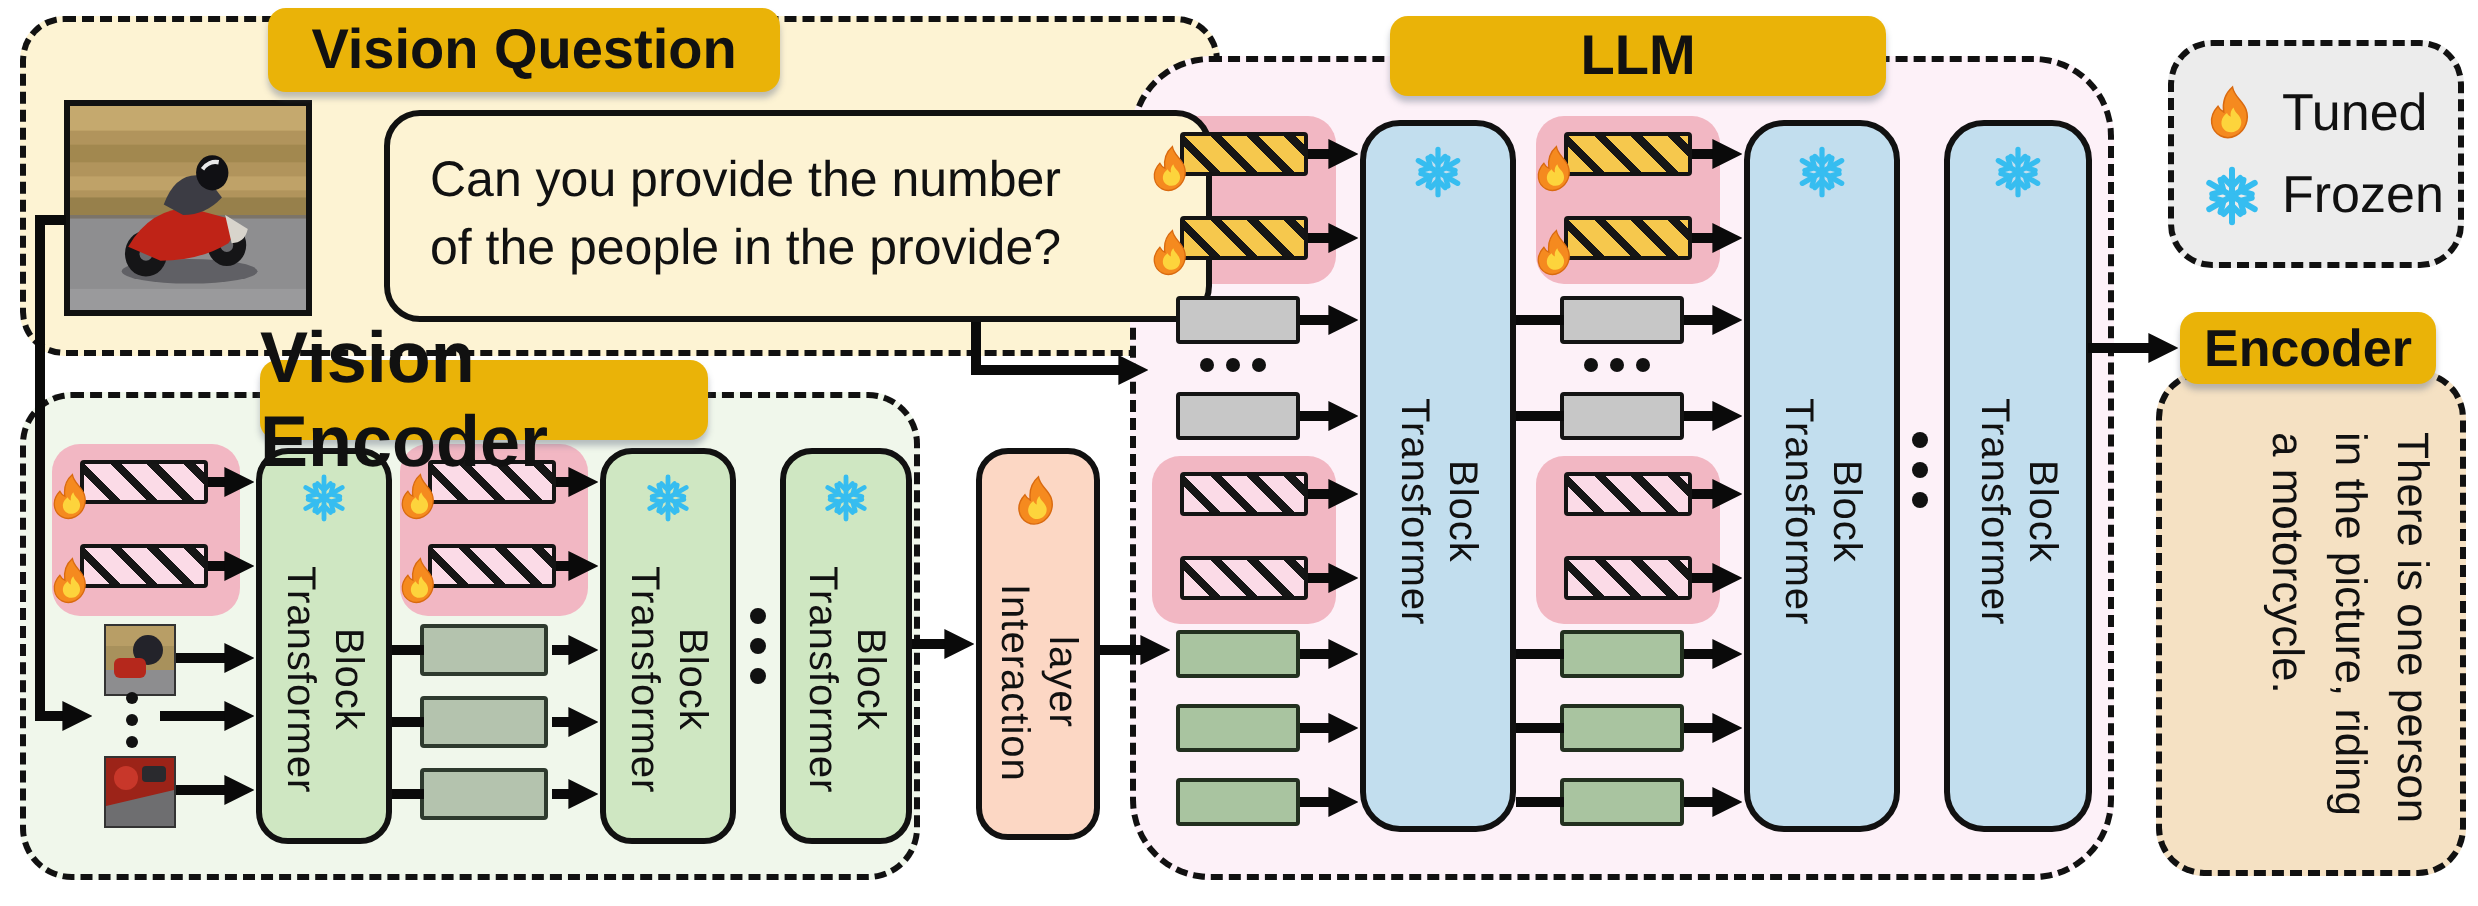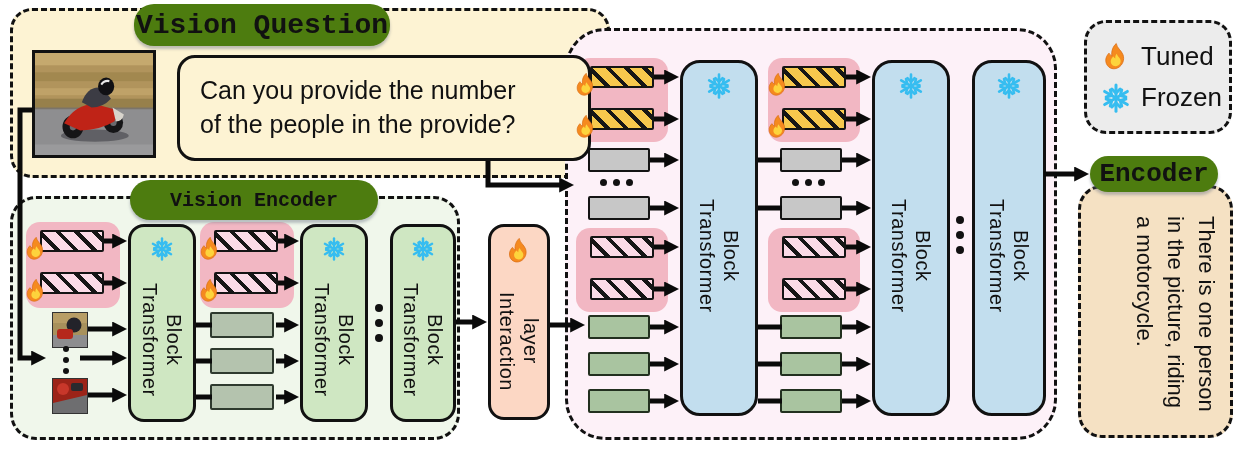--- a/index.html
+++ b/index.html
@@ -5,30 +5,30 @@
   html,body{margin:0;padding:0;background:#fff;}
   #canvas{position:relative;width:1239px;height:453px;background:#fff;overflow:hidden;
           font-family:"Liberation Sans",sans-serif;color:#111;}
   .panel{position:absolute;box-sizing:border-box;border:3px dashed #111;}
   .vq-panel{left:10px;top:8px;width:600px;height:170px;border-radius:22px;background:#fdf3d3;}
   .ve-panel{left:10px;top:196px;width:450px;height:244px;border-radius:26px;background:#f0f7eb;}
   .llm-panel{left:565px;top:28px;width:492px;height:412px;border-radius:40px;background:#fdf1f8;}
   .legend-panel{left:1084px;top:20px;width:148px;height:114px;border-radius:22px;background:#ececec;
                 display:flex;flex-direction:column;justify-content:center;gap:10px;padding-left:14px;z-index:2;}
   .out-panel{left:1078px;top:185px;width:155px;height:253px;border-radius:24px;background:#f5e1c3;z-index:1;}
-  .pill{position:absolute;background:#4d7c0f;border-radius:20px;display:flex;align-items:center;
-        justify-content:center;font-weight:bold;z-index:6;box-shadow:0 3px 3px rgba(110,120,135,.45);font-family:Liberation Mono, monospace;}
+  .pill{position:absolute;background:#eab308;border-radius:9px;display:flex;align-items:center;
+        justify-content:center;font-weight:bold;z-index:6;box-shadow:0 3px 3px rgba(110,120,135,.45);}
   .vq-pill{left:134px;top:4px;width:256px;height:42px;font-size:28px;}
-  .ve-pill{left:130px;top:180px;width:248px;height:40px;font-size:20px;}
+  .ve-pill{left:130px;top:180px;width:224px;height:40px;font-size:36px;}
   .llm-pill{left:695px;top:8px;width:248px;height:40px;font-size:28px;}
   .out-pill{left:1090px;top:156px;width:128px;height:36px;font-size:26px;}
   .photo{position:absolute;left:32px;top:50px;width:124px;height:108px;border:3px solid #111;
          box-sizing:border-box;background:#b1945c;z-index:3;}
   .photo svg{width:100%;height:100%;display:block;}
-  .bubble{position:absolute;left:177px;top:55px;width:414px;height:106px;box-sizing:border-box;
+  .bubble{position:absolute;left:192px;top:55px;width:414px;height:106px;box-sizing:border-box;
           border:3px solid #111;border-radius:18px;background:#fdf3d3;z-index:3;
           display:flex;flex-direction:column;justify-content:center;padding:6px 16px 6px 20px;}
   .bubble span{display:block;font-size:25px;line-height:1.35;}
   .block{position:absolute;box-sizing:border-box;border:3px solid #111;display:flex;
          flex-direction:column;align-items:center;z-index:2;}
   .green-block{background:#cfe7c2;border-radius:16px;}
   .blue-block{background:#c2deee;border-radius:20px;}
   .peach-block{position:absolute;box-sizing:border-box;border:3px solid #111;background:#fcd7c4;
          border-radius:16px;display:flex;flex-direction:column;align-items:center;z-index:2;}
   .block .icon,.peach-block .icon{margin-top:10px;flex:none;}
@@ -147,20 +147,21 @@
   </div>
 
   <div class="peach-block" style="left:488px;top:224px;width:62px;height:196px">
     <svg class="icon" width="28" height="28">
         <use href="#sym-fire"></use>
       </svg>
     <div class="vtext">Interaction layer</div>
   </div>
 
   <div class="panel llm-panel"></div>
+  <div class="pill llm-pill">LLM</div>
 
   <div class="block blue-block" style="left:680px;top:60px;width:78px;height:356px">
     <svg class="icon" width="26" height="26">
         <use href="#sym-snow"></use>
       </svg>
     <div class="vtext">Transformer Block</div>
   </div>
   <div class="block blue-block" style="left:872px;top:60px;width:78px;height:356px">
     <svg class="icon" width="26" height="26">
         <use href="#sym-snow"></use>

